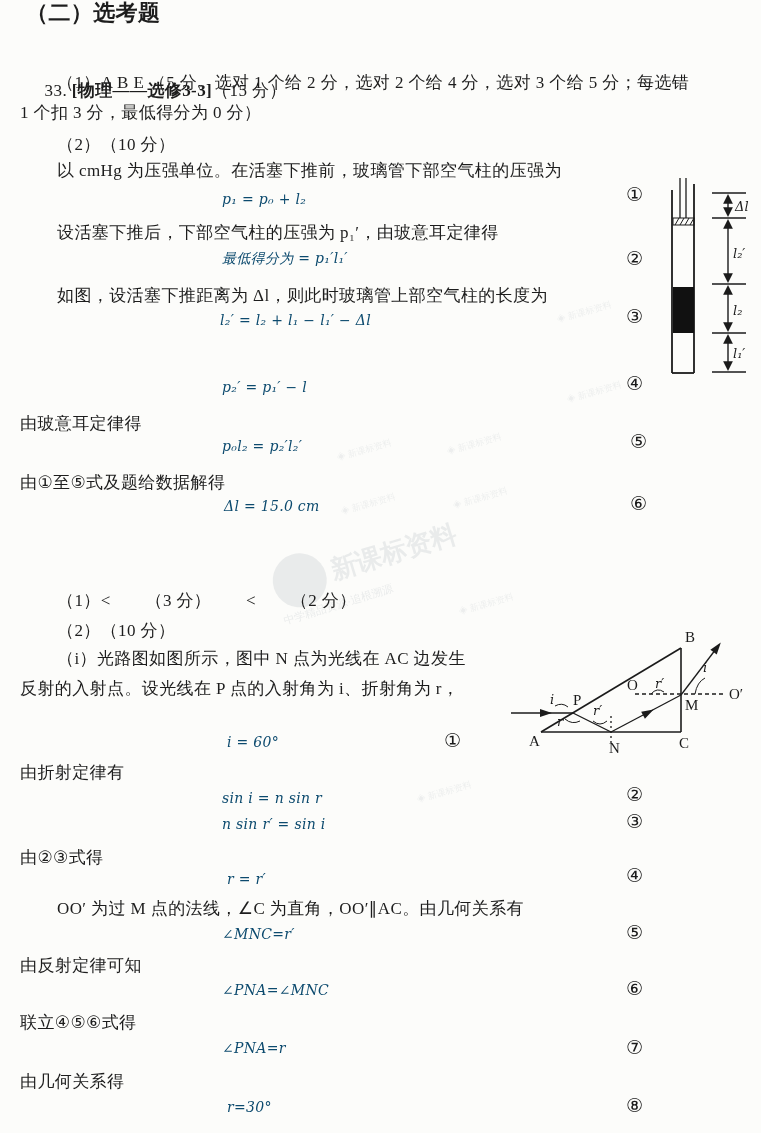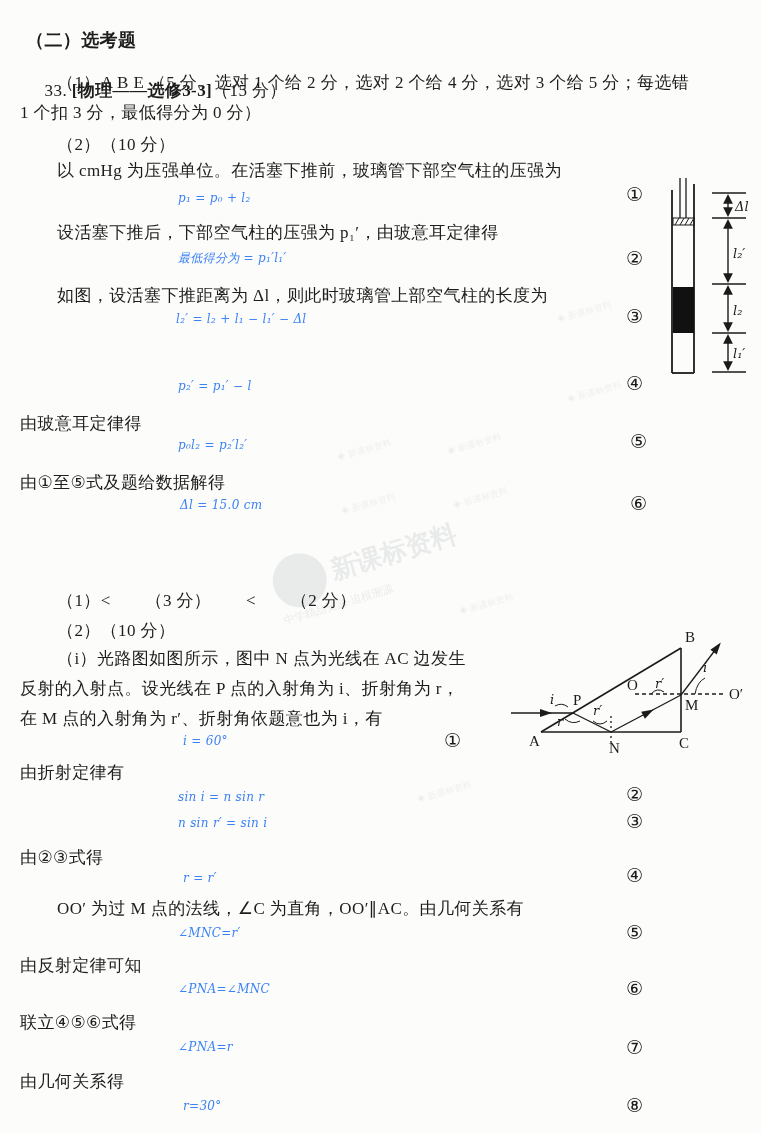--- a/index.html
+++ b/index.html
@@ -3,21 +3,21 @@
 <meta charset="utf-8">
 <style>
   html,body{margin:0;padding:0;}
   body{background:#e8e8e8;font-family:"Liberation Serif","DejaVu Sans",serif;}
   .page{position:relative;width:761px;height:1133px;background:#fcfcfa;overflow:hidden;
         box-shadow:0 0 4px rgba(0,0,0,.25);}
   .ln{position:absolute;font-size:17px;line-height:24px;color:#1d1d1d;white-space:pre;
       letter-spacing:.4px;}
   .b{font-weight:bold;}
   .fx{position:absolute;font-family:"DejaVu Serif","Liberation Serif",serif;font-style:italic;
-      font-size:12px;color:#3b82f6;white-space:pre;letter-spacing:.3px;}
+      font-size:14px;color:#0c4a6e;white-space:pre;letter-spacing:.3px;margin-left:44px;}
   .cn{position:absolute;font-family:"DejaVu Sans","Liberation Sans",sans-serif;font-size:19px;
       color:#1b1b1b;}
   .ttl span{display:inline;}
   svg text{fill:#1b1b1b;}
   .dim{font-family:"DejaVu Serif",serif;font-style:italic;font-size:13px;}
   .vtx{font-family:"Liberation Serif",serif;font-size:15px;}
   .ang{font-family:"DejaVu Serif",serif;font-style:italic;font-size:13px;}
   .wm-center{position:absolute;left:270px;top:520px;width:280px;transform:rotate(-17deg);
              opacity:.13;color:#6f7e8a;pointer-events:none;}
   .wm-center .logo{display:inline-block;width:54px;height:54px;border-radius:50%;
@@ -40,21 +40,21 @@
   </div>
   <span class="wm-small" style="left:336px;top:444px">◈ 新课标资料</span>
   <span class="wm-small" style="left:446px;top:438px">◈ 新课标资料</span>
   <span class="wm-small" style="left:340px;top:498px">◈ 新课标资料</span>
   <span class="wm-small" style="left:452px;top:492px">◈ 新课标资料</span>
   <span class="wm-small" style="left:556px;top:306px">◈ 新课标资料</span>
   <span class="wm-small" style="left:566px;top:386px">◈ 新课标资料</span>
   <span class="wm-small" style="left:416px;top:786px">◈ 新课标资料</span>
   <span class="wm-small" style="left:458px;top:598px">◈ 新课标资料</span>
 
-  <div class="ln b" style="left:26px;top:28px;font-size:18px">（二）选考题</div>
+  <div class="ln b" style="left:26px;top:1px;font-size:22px">（二）选考题</div>
 
   <div class="ln ttl" style="left:26px;top:55px">
     <span>33. </span><span class="b">[物理——选修3-3]</span><span>（15 分）</span>
   </div>
   <div class="ln" style="left:57px;top:71px">（1）A B E （5 分。选对 1 个给 2 分，选对 2 个给 4 分，选对 3 个给 5 分；每选错</div>
   <div class="ln" style="left:20px;top:101px">1 个扣 3 分，最低得分为 0 分）</div>
   <div class="ln" style="left:57px;top:133px">（2）（10 分）</div>
   <div class="ln" style="left:57px;top:159px">以 cmHg 为压强单位。在活塞下推前，玻璃管下部空气柱的压强为</div>
   <div class="fx" style="left:178px;top:191px">p₁ = p₀ + l₂</div>
   <div class="cn" style="left:626px;top:183px">①</div>
@@ -110,21 +110,20 @@
     <text class="dim" x="85" y="35">Δl</text>
     <text class="dim" x="83" y="82">l₂′</text>
     <text class="dim" x="83" y="139">l₂</text>
     <text class="dim" x="83" y="182">l₁′</text>
   </svg>
 
   <div class="ln" style="left:57px;top:589px">（1）&lt;　　（3 分）　　&lt;　　（2 分）</div>
   <div class="ln" style="left:57px;top:619px">（2）（10 分）</div>
   <div class="ln" style="left:20px;top:677px">反射的入射点。设光线在 P 点的入射角为 i、折射角为 r，</div>
   <div class="ln" style="left:57px;top:647px">（i）光路图如图所示，图中 N 点为光线在 AC 边发生</div>
-  <div class="ln" style="left:20px;top:707px">在 M 点的入射角为 r′、折射角依题意也为 i，有</div>
   <div class="fx" style="left:183px;top:734px">i = 60°</div>
   <div class="cn" style="left:444px;top:729px">①</div>
   <div class="ln" style="left:20px;top:761px">由折射定律有</div>
   <div class="fx" style="left:178px;top:790px">sin i = n sin r</div>
   <div class="cn" style="left:626px;top:783px">②</div>
   <div class="fx" style="left:178px;top:816px">n sin r′ = sin i</div>
   <div class="cn" style="left:626px;top:810px">③</div>
   <div class="ln" style="left:20px;top:846px">由②③式得</div>
   <div class="fx" style="left:183px;top:871px">r = r′</div>
   <div class="cn" style="left:626px;top:864px">④</div>

